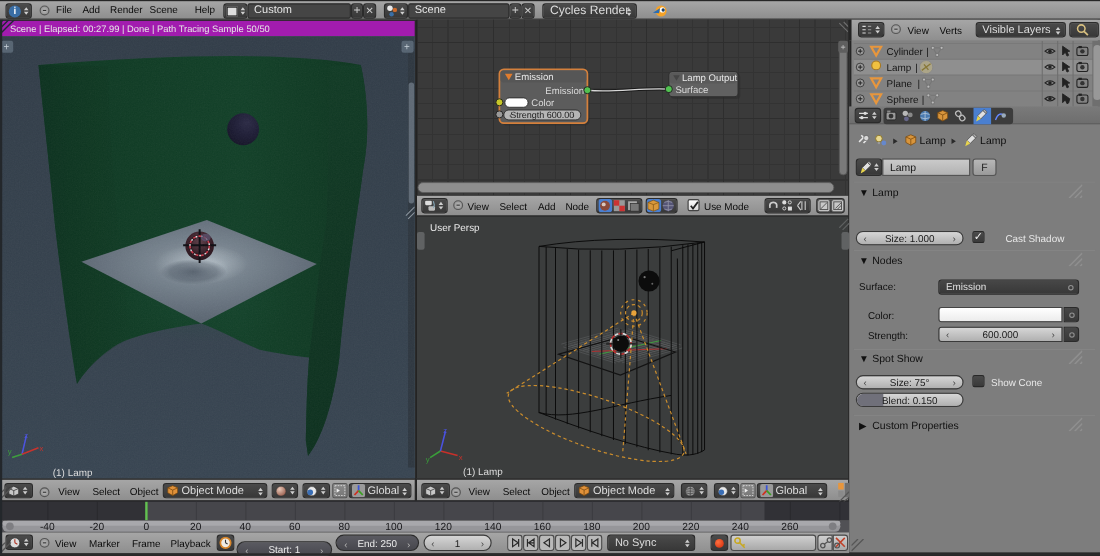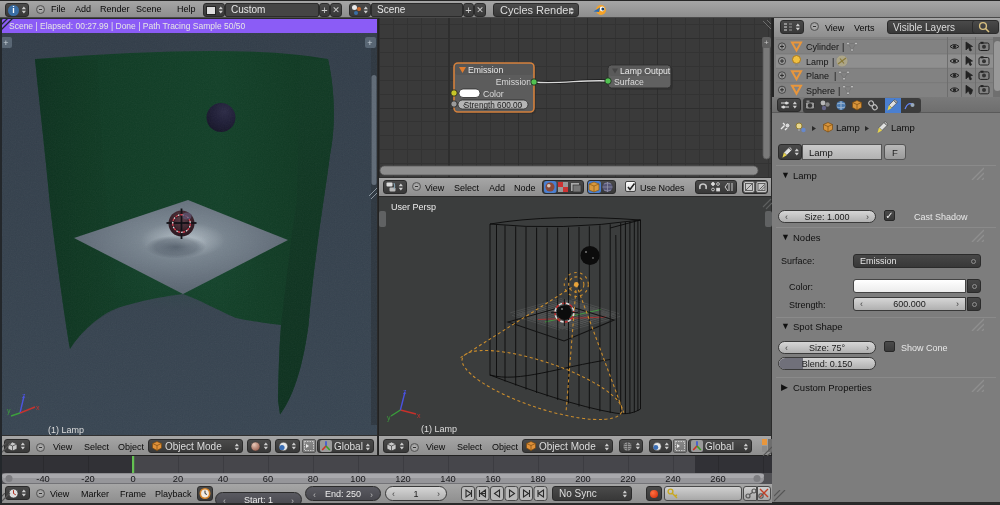--- a/index.html
+++ b/index.html
@@ -19,21 +19,21 @@
 .circ-min:after { content:""; position:absolute; left:2px; top:3px; width:3px; height:1px; background:#333; }
 .updn { display:inline-block; width:9px; position:relative; height:12px; }
 .updn:before { content:""; position:absolute; top:1px; left:2px; border-left:3px solid transparent; border-right:3px solid transparent; border-bottom:4px solid #cfcfcf; }
 .updn:after { content:""; position:absolute; bottom:1px; left:2px; border-left:3px solid transparent; border-right:3px solid transparent; border-top:4px solid #cfcfcf; }
 
 
 #topbar { left:0; top:0; width:1000px; height:18px; border-top:1px solid #262626;
   border-bottom:1px solid #4a4a4a; }
 
 
-#statusbar { left:0; top:19px; width:377px; height:14px; background:#8b5cf6;
+#statusbar { left:0; top:19px; width:377px; height:14px; background:#a21caf;
   color:#e6e6e6; font-size:8.5px; line-height:14px; padding-left:9px; }
 #leftvp { left:0; top:33px; width:377px; height:402px; background:#4b5a68; }
 #leftvp-h { left:0; top:435px; width:377px; height:20px; border-top:1px solid #303030;}
 
 
 #nodeed { left:378px; top:18px; width:393px; height:160px; background:#3a3a3a;
   background-image:repeating-linear-gradient(0deg, #2e2e2e 0px, #2e2e2e 1px, transparent 1px, transparent 69.5px),
                    repeating-linear-gradient(90deg, #2e2e2e 0px, #2e2e2e 1px, transparent 1px, transparent 69.5px),
                    repeating-linear-gradient(0deg, #333333 0px, #333333 1px, transparent 1px, transparent 13.9px),
                    repeating-linear-gradient(90deg, #333333 0px, #333333 1px, transparent 1px, transparent 13.9px);
@@ -364,21 +364,21 @@
         </g>
       <g transform="translate(14,0)">
           <circle cx="5.5" cy="6" r="5" fill="#557"></circle>
           <path d="M2 3 Q5.5 1 9 3 M2 9 Q5.5 11 9 9 M5.5 1 L5.5 11 M0.5 6 L10.5 6" stroke="#99a" stroke-width="0.7" fill="none"></path>
         </g>
     </svg>
     <div style="position:absolute;left:246px;top:3px;width:11px;height:11px;background:linear-gradient(#fdfdfd,#d8d8d8);border:1px solid #444;border-radius:2px;"></div>
     <svg style="position:absolute;left:247px;top:4px;" width="10" height="10" viewBox="0 0 10 10">
         <path d="M2 5 L4 7.5 L8.5 1.5" stroke="#222" stroke-width="1.6" fill="none"></path>
       </svg>
-    <span class="mi" style="position:absolute;left:261px;top:5px;">Use Nodes</span>
+    <span class="mi" style="position:absolute;left:261px;top:5px;">Use Mode</span>
     <div class="ddw" style="position:absolute;left:316px;top:2px;width:42px;height:14px;"></div>
     <svg style="position:absolute;left:318px;top:3px;" width="38" height="12" viewBox="0 0 38 12">
       <path d="M3 8 Q2 3 6 3 Q10 3 9 8" stroke="#ccc" stroke-width="1.6" fill="none"></path>
       <g transform="translate(13,0)" stroke="#ddd" fill="#ddd">
           <circle cx="3" cy="3" r="1.4"></circle>
           <circle cx="8" cy="3" r="1.4" fill="none" stroke-width="0.8"></circle>
           <circle cx="3" cy="8.5" r="1.4" fill="none" stroke-width="0.8"></circle>
           <rect x="6.8" y="7.3" width="2.6" height="2.6"></rect>
         </g>
       <g transform="translate(27,1)">
@@ -631,21 +631,21 @@
           <g stroke="#ddd" stroke-width="1">
             <path d="M1 2 H4 M1 5 H4 M1 8 H4"></path>
             <path d="M6 2 H9 M6 5 H9 M6 8 H9" stroke="#999"></path>
           </g>
         </svg>
         <span class="updn" style="transform:scale(.7);"></span>
     </div>
     <div class="circ-min" style="position:absolute;left:36px;top:4px;"></div>
     <span class="mi" style="position:absolute;left:51px;top:5px;">View</span>
     <span class="mi" style="position:absolute;left:80px;top:5px;">Verts</span>
-    <div class="ddw" style="position:absolute;left:113px;top:2px;width:100px;height:14px;padding-left:5px;">Visible Layers<span class="updn" style="position:absolute;right:2px;top:1px;transform:scale(.7);"></span></div>
+    <div class="ddw" style="position:absolute;left:113px;top:2px;width:82px;height:14px;padding-left:5px;">Visible Layers<span class="updn" style="position:absolute;right:2px;top:1px;transform:scale(.7);"></span></div>
     <div class="ddw" style="position:absolute;left:198px;top:2px;width:27px;height:14px;"></div>
     <svg style="position:absolute;left:204px;top:3px;" width="13" height="13" viewBox="0 0 13 13">
         <circle cx="5" cy="5" r="3.4" fill="none" stroke="#d8c080" stroke-width="1.4"></circle>
         <path d="M7.5 7.5 L11 11" stroke="#d8c080" stroke-width="1.6"></path>
       </svg>
   </div>
   <div id="outliner-rows" class="abs" style="left:772px;top:37px;width:228px;height:60px;background:#828282;border-left:2px solid #242424;font-size:9px;color:#101010;">
     <svg width="226" height="60" style="position:absolute;left:2px;top:0;">
       <rect x="0" y="17" width="226" height="14.4" fill="#8f8f8f"></rect>
       <g stroke="#797979" stroke-width="1">
@@ -866,21 +866,21 @@
         <span style="position:absolute;left:4px;top:4px;width:5px;height:5px;border:1px solid #909090;border-radius:50%;"></span>
       </div>
     <div class="plabel" style="left:17px;top:203px;">Strength:</div>
     <div class="slider arrL arrR" style="left:81px;top:200px;width:113px;height:14px;line-height:13px;border-radius:3px 0 0 3px;">600.000</div>
     <div class="darkbtn" style="left:195px;top:200px;width:14px;height:14px;border-radius:0 3px 3px 0;">
         <span style="position:absolute;left:4px;top:4px;width:5px;height:5px;border:1px solid #909090;border-radius:50%;"></span>
       </div>
     <div class="sep" style="left:4px;top:220px;width:220px;"></div>
 
     <div class="plabel" style="left:9px;top:224px;">▼</div>
-    <div class="plabel" style="left:21px;top:224px;font-size:9.5px;">Spot Shape</div>
+    <div class="plabel" style="left:21px;top:224px;font-size:9.5px;">Spot Show</div>
     <svg style="position:absolute;left:186px;top:221px;" width="26" height="13" viewBox="0 0 26 13">
         <g stroke="#8f8f8f" stroke-width="1.4">
           <path d="M14 13 L26 1 M19 13 L26 6 M24 13 L26 11"></path>
         </g>
       </svg>
     <div class="slider arrL arrR" style="left:6px;top:244px;width:98px;height:13px;line-height:12px;">Size: 75°</div>
     <div class="chk" style="left:112px;top:244px;"></div>
     <div class="wlabel" style="left:129px;top:246px;">Show Cone</div>
     <div class="slider" style="left:6px;top:260px;width:98px;height:13px;line-height:12px;overflow:hidden;"><span style="position:absolute;left:0;top:0;width:24px;height:12px;background:#70707a;border-radius:7px 0 0 7px;"></span><span style="position:relative;">Blend: 0.150</span></div>
     <div class="sep" style="left:4px;top:280px;width:220px;"></div>

